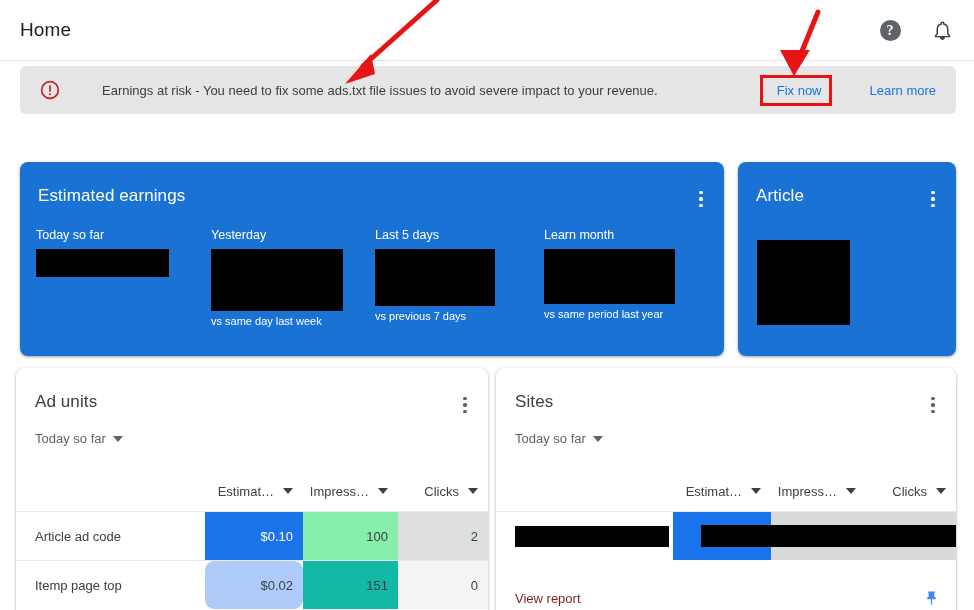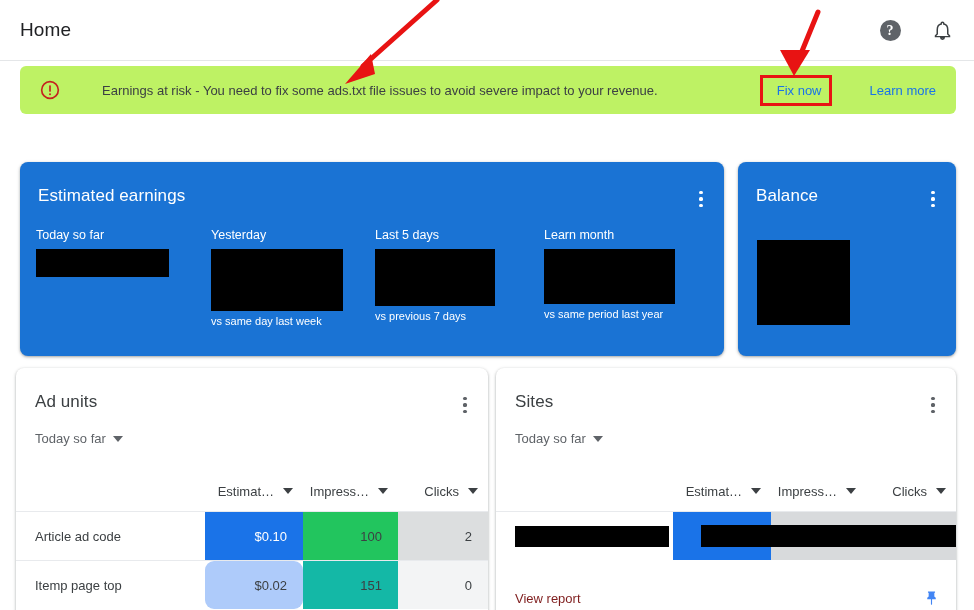--- a/index.html
+++ b/index.html
@@ -30,21 +30,21 @@
   }
   .help-circle {
     width: 21px; height: 21px; border-radius: 50%; background: #5f6368;
     color: #fff; font-size: 14px; font-weight: 700; line-height: 21px;
     text-align: center; font-family: "Liberation Serif", serif;
   }
 
   
   .alert-wrap {
     position: absolute; left: 20px; top: 66px; width: 936px; height: 48px;
-    background: #bef264; border-radius: 6px;
+    background: #e5e5e5; border-radius: 6px;
     display: flex; align-items: center;
   }
   .alert-icon {
     position: absolute; left: 20px; top: 14px; width: 20px; height: 20px;
   }
   .alert-text {
     position: absolute; left: 82px; top: 50%; transform: translateY(-50%);
     font-size: 13px; color: #3c4043; white-space: nowrap;
   }
   .alert-actions {
@@ -131,21 +131,21 @@
     cursor: pointer; height: 40px;
   }
   .th .caret { border-top-color: #3c4043; }
   .th-name { flex: 1 1 auto; }
 
   .trow { display: flex; height: 49px; border-top: 1px solid #e8eaed; justify-content: flex-end; }
   .td {
     display: flex; align-items: center; font-size: 13px; color: #3c4043;
   }
   .td.name { padding-left: 19px; }
-  .td.num  { justify-content: flex-end; padding-right: 16px; }
+  .td.num  { justify-content: flex-end; padding-right: 10px; }
 
   .footer-row {
     position: absolute; left: 0; bottom: 0; width: 100%; height: 44px;
     display: flex; align-items: center; justify-content: space-between;
     padding: 0 16px 0 19px; background: #fff;
   }
   .view-report { font-size: 13px; color: #7f1d1d; font-weight: 500; cursor: pointer; }
 </style>
 </head>
 <body>
@@ -215,21 +215,21 @@
       </div>
       <div class="metric" style="width:175px;">
         <div class="metric-label">Learn month</div>
         <span class="redact" style="width:131px;height:55px;"></span>
         <div class="metric-sub">vs same period last year</div>
       </div>
     </div>
   </div>
 
   <div class="card-balance">
-    <div class="card-title-white">Balance</div>
+    <div class="card-title-white">Article</div>
     <div class="kebab white" style="right:10px;top:24px;">
       <i></i>
       <i></i>
       <i></i>
     </div>
     <span class="redact balance-redact" style="width:93px;height:85px;"></span>
   </div>
 
   <div class="card-white" id="card-adunits">
     <div class="card-title-dark">Ad units</div>
@@ -256,21 +256,21 @@
         </div>
         <div class="th" style="width:90px;">
           <span>Clicks</span>
           <span class="caret"></span>
         </div>
       </div>
 
       <div class="trow">
         <div class="td name" style="flex:1 1 auto;">Article ad code</div>
         <div class="td num" style="width:98px;background:#1a73e8;color:#fff;">$0.10</div>
-        <div class="td num" style="width:95px;background:#22c55e;">100</div>
+        <div class="td num" style="width:95px;background:#86efac;">100</div>
         <div class="td num" style="width:90px;background:#dcdedf;">2</div>
       </div>
 
       <div class="trow">
         <div class="td name" style="flex:1 1 auto;">Itemp page top</div>
         <div class="td num" style="width:98px;background:#aecbfa;border-radius:9px;">$0.02</div>
         <div class="td num" style="width:95px;background:#14b8a6;">151</div>
         <div class="td num" style="width:90px;background:#f3f4f5;">0</div>
       </div>
     </div>

